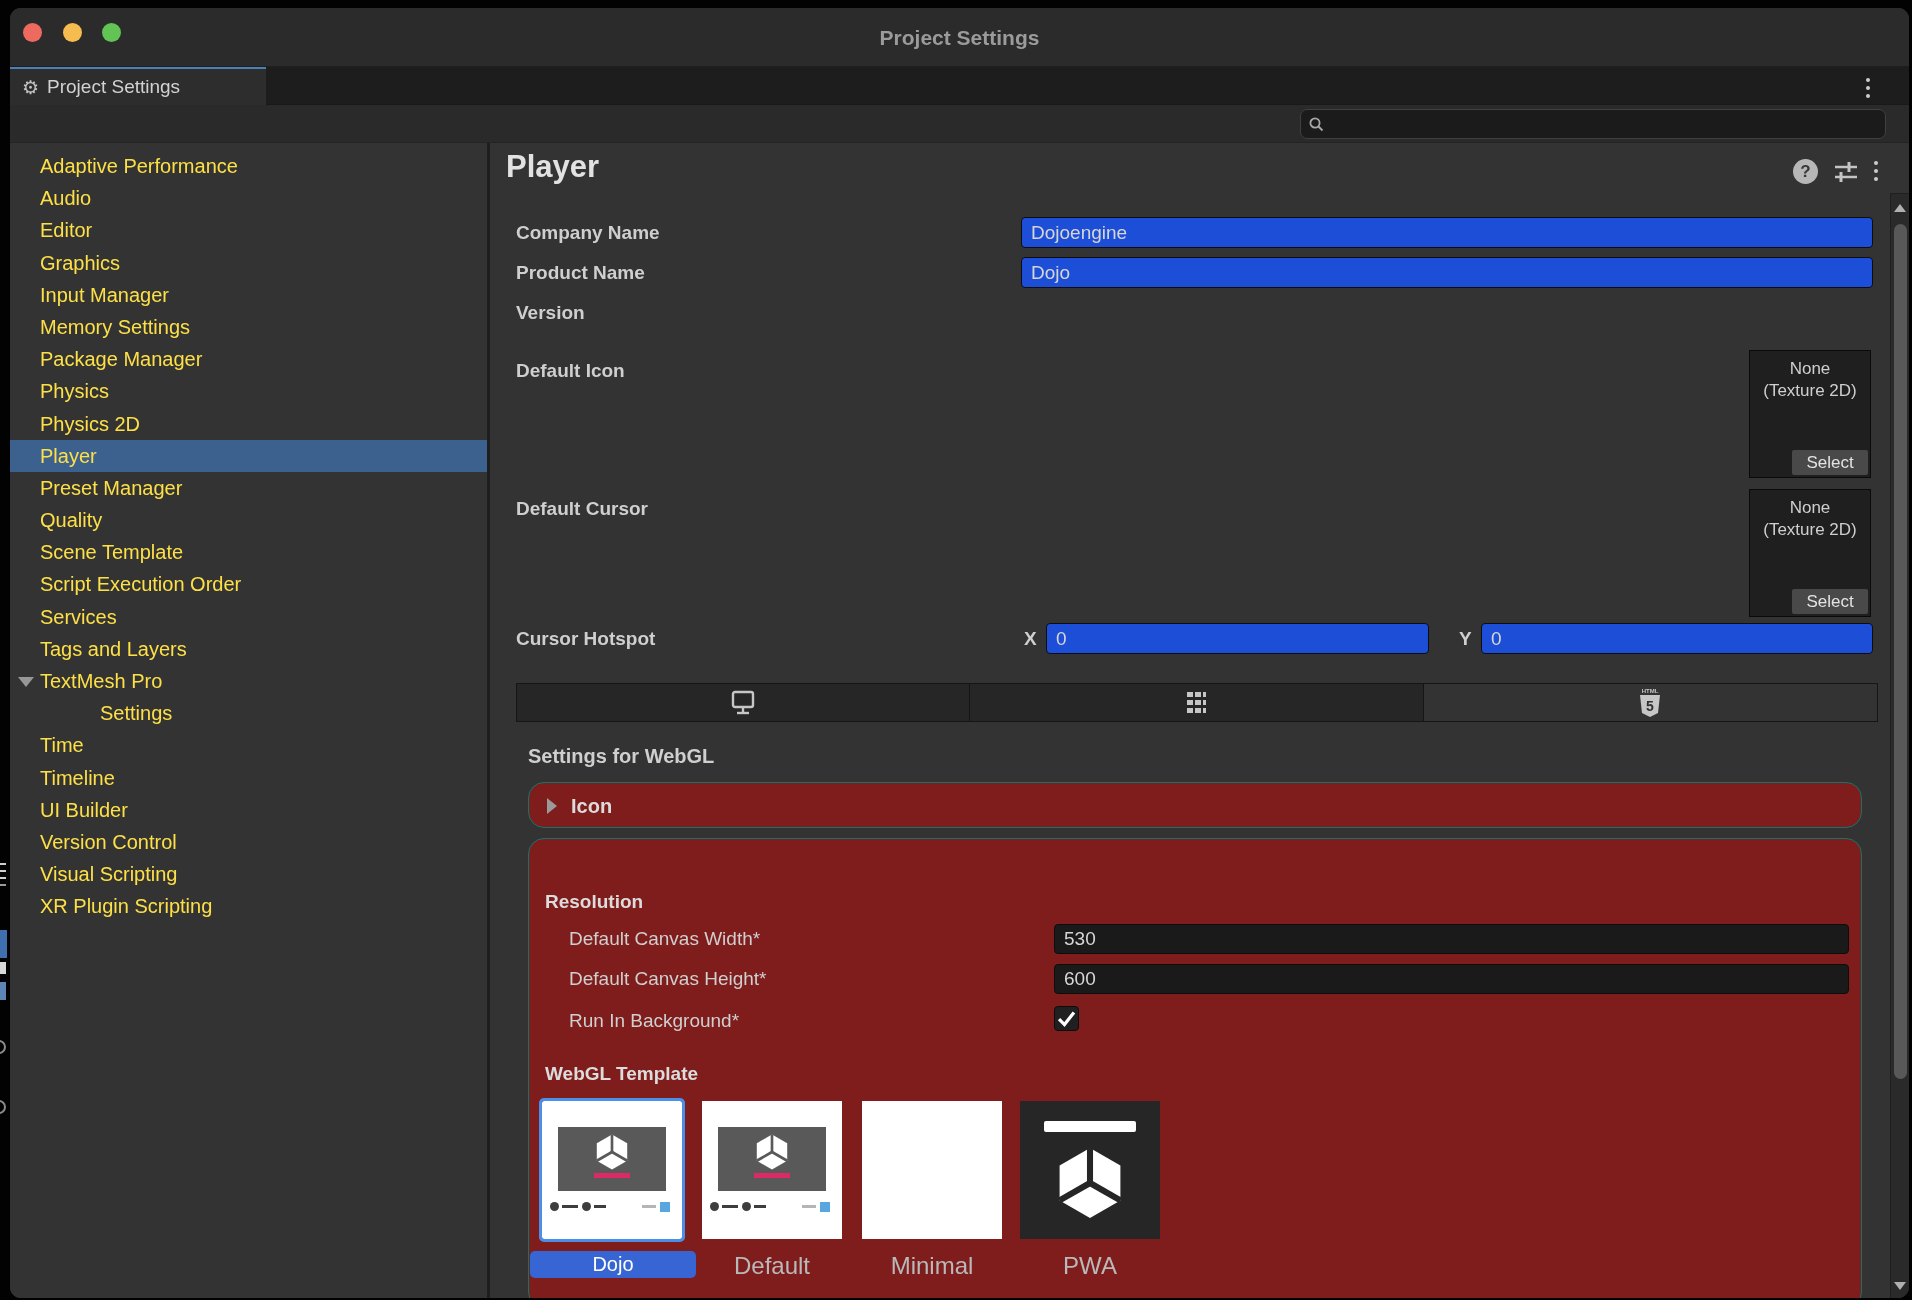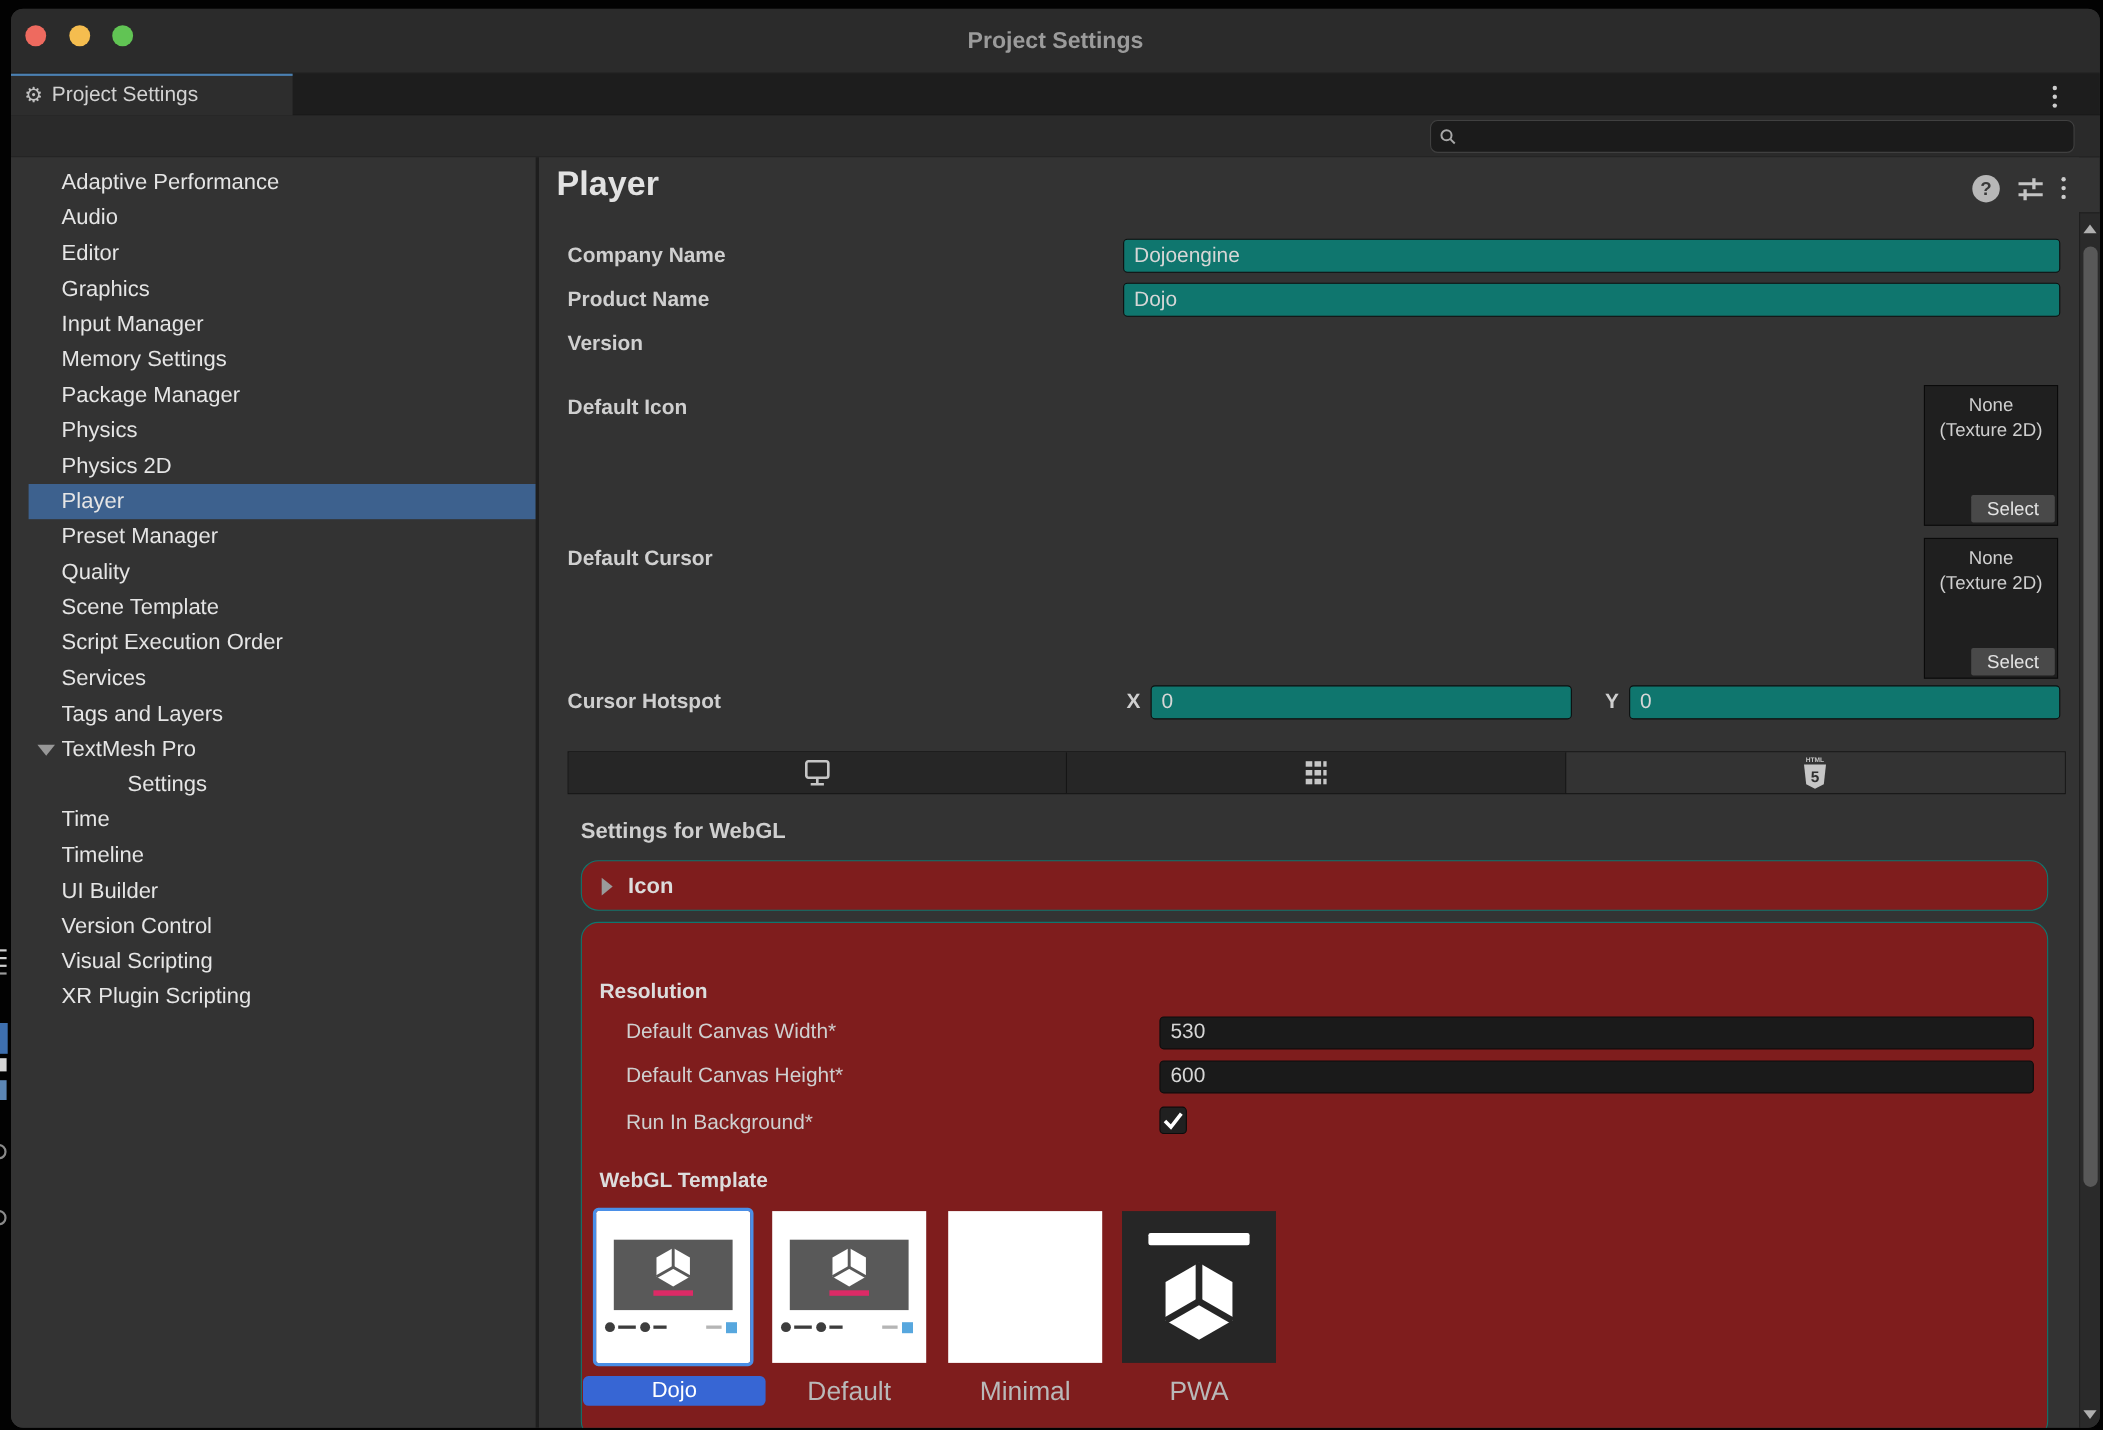--- a/index.html
+++ b/index.html
@@ -41,36 +41,36 @@
              border-bottom:1px solid #242424; }
   .search { position:absolute; left:1290px; top:4px; width:586px; height:30px; background:#1b1b1b;
             border:1px solid #404040; border-radius:7px; color:#cfcfcf; font-size:17px;
             padding:0 8px 0 32px; outline:none; font-family:"Liberation Sans",sans-serif; }
   .search-mag { position:absolute; left:1298px; top:11px; }
 
   
   .sidebar { position:absolute; left:0; top:135px; width:477px; bottom:0; background:#333333;
              padding-top:7px; }
   .sb-item { position:relative; height:32.2px; line-height:32.2px; padding-left:30px;
-             font-size:20px; color:#e5e5e5; white-space:nowrap;margin-left:16px; }
+             font-size:20px; color:#fde047; white-space:nowrap; }
   .sb-item.selected { background:#3d618e; }
   .sb-item.indent2 { padding-left:90px; }
   .sb-tri { position:absolute; left:8px; top:12px; width:0; height:0;
             border-left:8px solid transparent; border-right:8px solid transparent;
             border-top:10px solid #979797; }
   .vdivider { position:absolute; left:477px; top:135px; width:3px; bottom:0; background:#1e1e1e; }
 
   
   .content { position:absolute; left:480px; top:135px; width:1400px; bottom:0; background:#333333; }
   .pg-title { position:absolute; left:16px; top:6px; font-size:31px; font-weight:bold; color:#e2e2e2; }
   .help-ic { position:absolute; left:1303px; top:16px; width:25px; height:25px; border-radius:50%;
              background:#b7b7b7; color:#383838; font-size:17px; font-weight:bold; text-align:center;
              line-height:25px; }
   .label { position:absolute; font-size:19px; color:#cfcfcf; height:31px; line-height:31px; white-space:nowrap;font-weight:bold; }
-  .fld { position:absolute; height:31px; background:#0f766e; border:1px solid #0d0d0d; border-radius:4px;
+  .fld { position:absolute; height:31px; background:#1d4ed8; border:1px solid #0d0d0d; border-radius:4px;
          color:#d6d6d6; font-size:19px; line-height:29px; padding:0 9px; overflow:hidden; white-space:nowrap; }
   .well { position:absolute; left:1259px; width:122px; height:128px; background:#1f1f1f;
           border:1px solid #0a0a0a; text-align:center; color:#cfcfcf; font-size:17px; line-height:22px;
           padding-top:7px; }
   .well .sel-btn { position:absolute; right:2px; bottom:2px; width:76px; height:25px; background:#494949;
           border-radius:2px; color:#e3e3e3; font-size:17px; line-height:25px; text-align:center; }
 
   
   .ptabs { position:absolute; left:26px; top:540px; width:1362px; height:39px; display:flex;
            border:1px solid #151515; }

